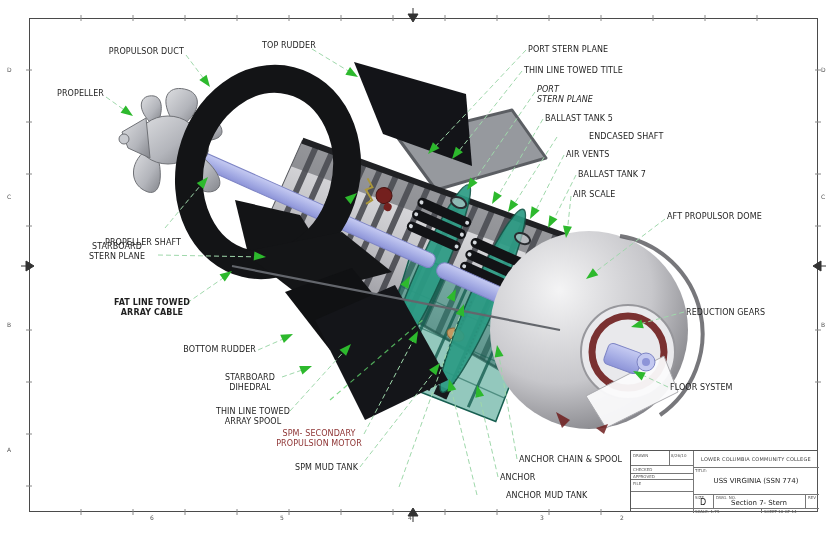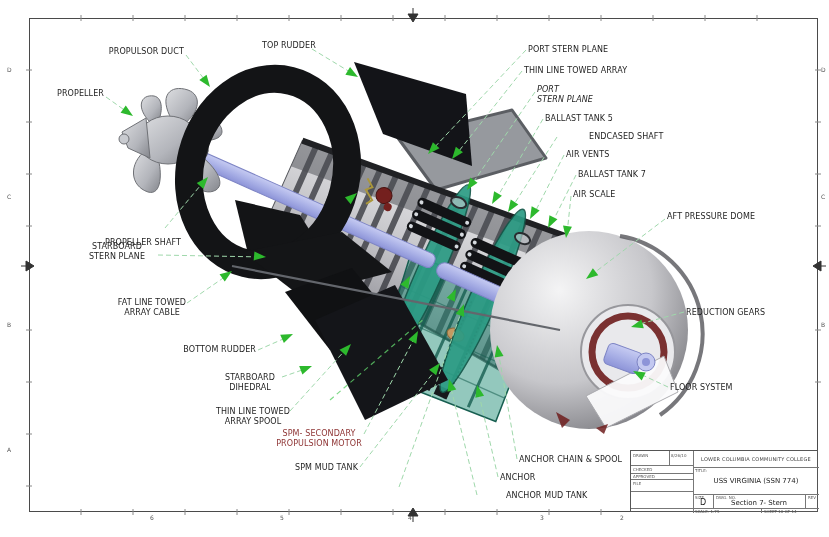--- a/index.html
+++ b/index.html
@@ -233,38 +233,38 @@
         <polygon points="813,266 821,261 821,271"></polygon>
     </g>
   </svg>
 
   <div class="lbl r" style="left:64px;top:47px;width:120px;">PROPULSOR DUCT</div>
   <div class="lbl" style="left:262px;top:41px;width:90px;">TOP RUDDER</div>
   <div class="lbl r" style="left:24px;top:89px;width:80px;">PROPELLER</div>
   <div class="lbl r" style="left:63px;top:222px;width:118px;margin-top:16px;">PROPELLER SHAFT</div>
   <div class="lbl c" style="left:57px;top:242px;width:120px;">STARBOARD
 STERN PLANE</div>
-  <div class="lbl c" style="left:92px;top:298px;width:120px;">FAT LINE TOWED
+  <div class="lbl c" style="left:92px;top:298px;width:120px;font-weight:bold;">FAT LINE TOWED
 ARRAY CABLE</div>
   <div class="lbl r" style="left:136px;top:345px;width:120px;">BOTTOM RUDDER</div>
   <div class="lbl c" style="left:190px;top:373px;width:120px;">STARBOARD
 DIHEDRAL</div>
   <div class="lbl c red" style="left:254px;top:429px;width:130px;">SPM- SECONDARY
 PROPULSION MOTOR</div>
   <div class="lbl c" style="left:193px;top:407px;width:120px;">THIN LINE TOWED
 ARRAY SPOOL</div>
   <div class="lbl r" style="left:238px;top:463px;width:120px;">SPM MUD TANK</div>
   <div class="lbl" style="left:506px;top:491px;width:110px;">ANCHOR MUD TANK</div>
   <div class="lbl" style="left:500px;top:473px;width:70px;">ANCHOR</div>
   <div class="lbl" style="left:519px;top:455px;width:130px;">ANCHOR CHAIN &amp; SPOOL</div>
   <div class="lbl" style="left:670px;top:383px;width:90px;">FLOOR SYSTEM</div>
   <div class="lbl" style="left:686px;top:308px;width:110px;">REDUCTION GEARS</div>
-  <div class="lbl" style="left:667px;top:212px;width:120px;">AFT PRESSURE DOME</div>
+  <div class="lbl" style="left:667px;top:212px;width:120px;">AFT PROPULSOR DOME</div>
   <div class="lbl" style="left:528px;top:45px;width:120px;">PORT STERN PLANE</div>
-  <div class="lbl" style="left:524px;top:66px;width:130px;">THIN LINE TOWED ARRAY</div>
+  <div class="lbl" style="left:524px;top:66px;width:130px;">THIN LINE TOWED TITLE</div>
   <div class="lbl" style="left:537px;top:85px;width:80px;font-style:italic;">PORT
 STERN PLANE</div>
   <div class="lbl" style="left:545px;top:114px;width:100px;">BALLAST TANK 5</div>
   <div class="lbl" style="left:589px;top:132px;width:100px;">ENDCASED SHAFT</div>
   <div class="lbl" style="left:566px;top:150px;width:70px;">AIR VENTS</div>
   <div class="lbl" style="left:578px;top:170px;width:100px;">BALLAST TANK 7</div>
   <div class="lbl" style="left:573px;top:190px;width:70px;">AIR SCALE</div>
 
   <div class="zone" style="left:7px;top:66px;">D</div>
   <div class="zone" style="left:7px;top:193px;">C</div>

